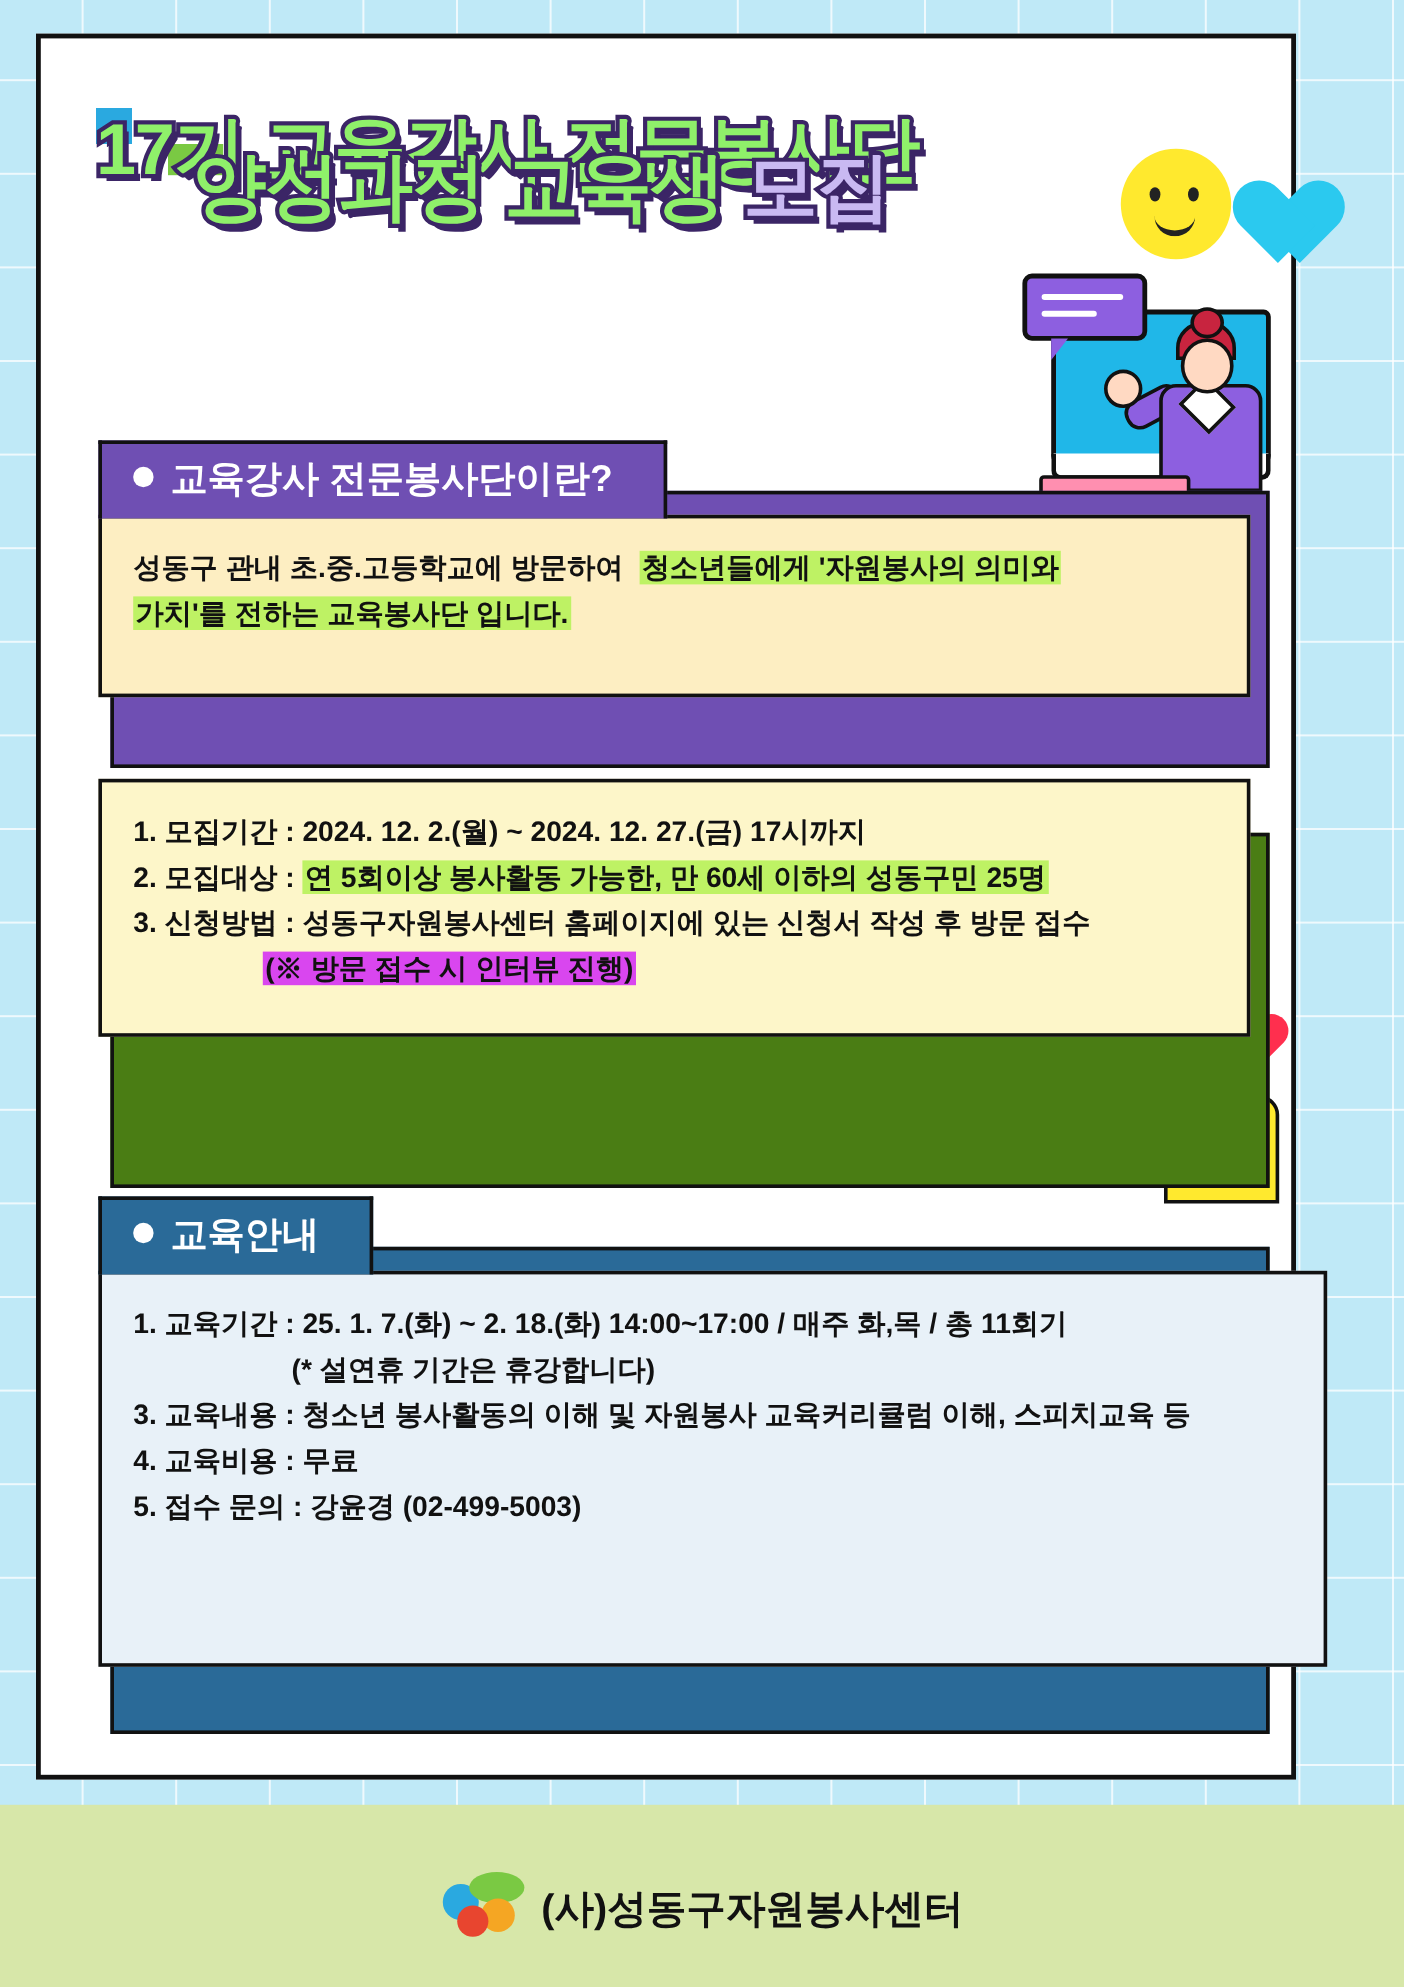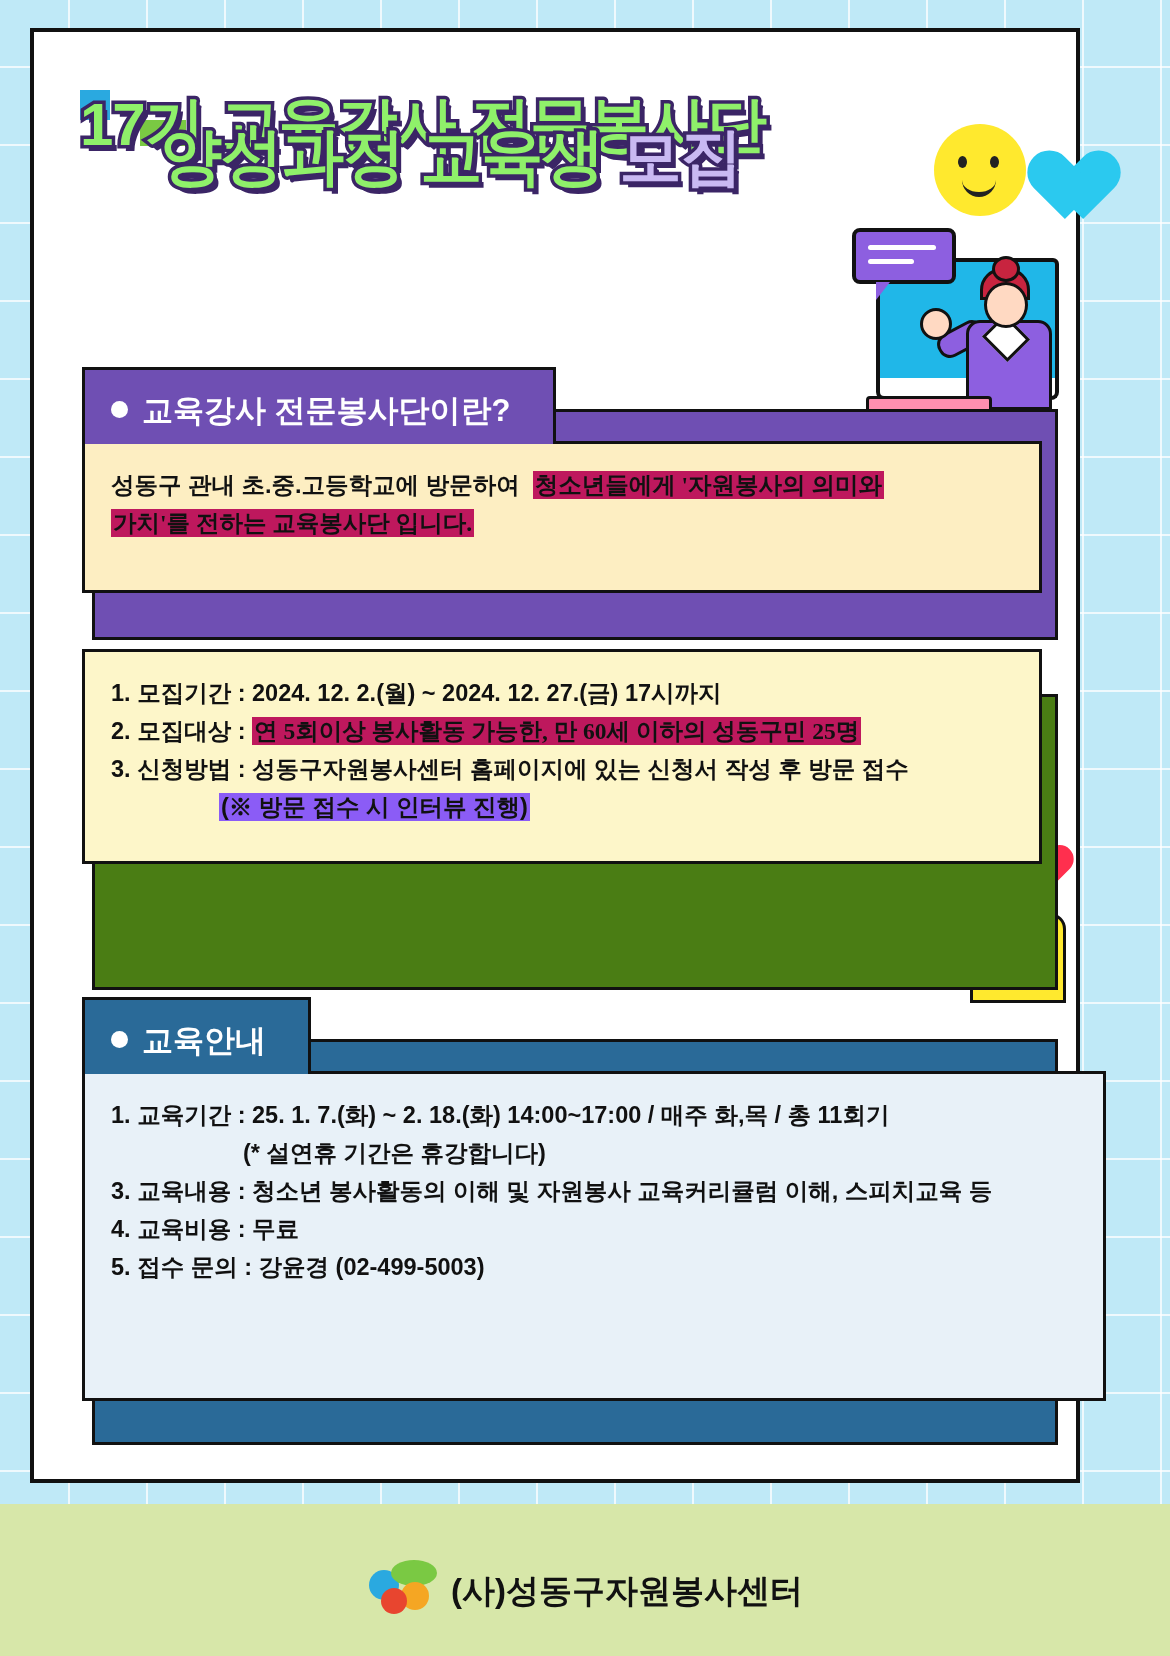--- a/index.html
+++ b/index.html
@@ -72,38 +72,38 @@
   .books{position:absolute;left:20px;top:168px;width:190px;height:40px;}
   .bk{position:absolute;height:15px;border:3px solid #111;border-radius:4px;}
   .bk.b1{left:0;top:0;width:120px;background:#ff8fb0;}
   .bk.b2{left:12px;top:16px;width:150px;background:#ffffff;}
   .bk.b3{left:0;top:32px;width:175px;background:#b59cf0;}
 
   
   .section{position:absolute;}
   .sec-head{
     display:inline-block;color:#fff;font-weight:bold;font-size:31px;
-    padding:20px 42px 12px 26px;border:3px solid #111;border-bottom:none;
+    padding:8px 42px 12px 26px;border:3px solid #111;border-bottom:none;
     position:relative;z-index:3;
   }
   .sec-head .dot{display:inline-block;width:17px;height:17px;border-radius:50%;background:#fff;margin-right:14px;vertical-align:3px;}
   .sec-body{
     border:3px solid #111;position:relative;z-index:2;
     font-size:23.5px;line-height:1.62;color:#111;font-weight:bold;
     padding:22px 26px;box-sizing:border-box;
   }
   .shadow-bar{position:absolute;border:3px solid #111;z-index:1;}
 
   
   #sec1{left:48px;top:335px;width:960px;}
   #sec1 .sec-head{background:#6f4fb3;}
   #sec1 .sec-body{background:#fdeec2;margin-top:-3px;min-height:152px;}
   #sec1 .shadow-bar{left:10px;top:42px;width:960px;height:225px;background:#6f4fb3;}
-  .hl-pink{background:#be185d;padding:1px 2px;font-family:Liberation Serif, serif;}
-  .hl-blue{background:#8b5cf6;padding:1px 2px;}
+  .hl-pink{background:#bef264;padding:1px 2px;}
+  .hl-blue{background:#d946ef;padding:1px 2px;}
 
   
   #sec2{left:48px;top:620px;width:960px;}
   #sec2 .sec-head{background:#4a7d14;}
   #sec2 .sec-body{background:#fdf6c9;margin-top:-3px;min-height:215px;}
   #sec2 .shadow-bar{left:10px;top:42px;width:960px;height:290px;background:#4a7d14;}
 
   
   #sec3{left:48px;top:965px;width:1024px;}
   #sec3 .sec-head{background:#2a6a98;}

